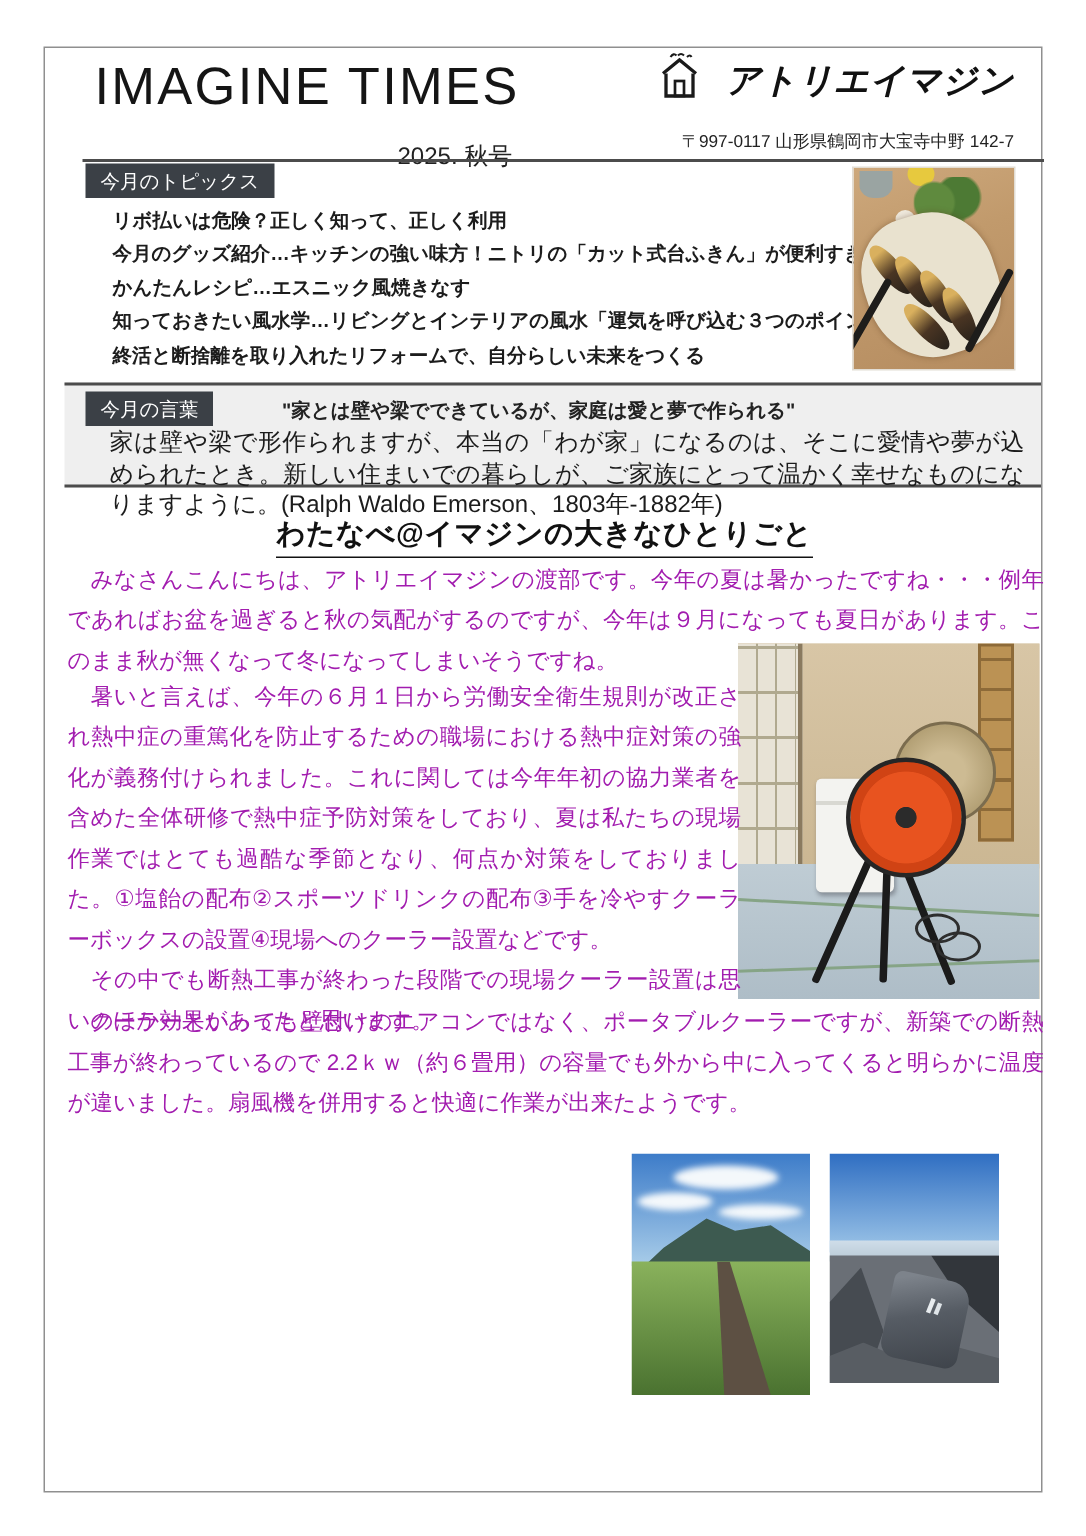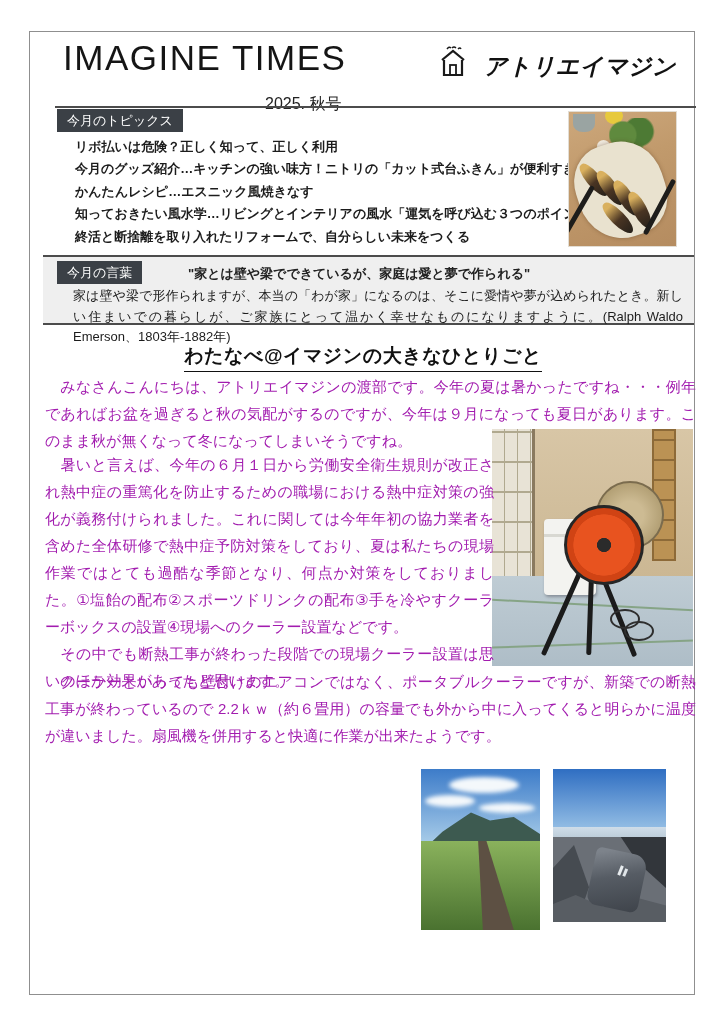--- a/index.html
+++ b/index.html
@@ -9,41 +9,41 @@
     overflow:hidden;
   }
   .page{
     position:absolute;left:29px;top:31px;width:666px;height:964px;
     background:#fff;border:1px solid #8f8f8f;box-sizing:border-box;
   }
   .abs{position:absolute;}
   
   .masthead{left:33px;top:6px;font-size:35px;font-weight:500;letter-spacing:1.5px;color:#151515;}
   .issue{left:235px;top:50px;font-size:16px;color:#222;margin-top:12px;}
-  .logo-row{right:18px;top:14px;display:flex;align-items:flex-end;gap:16px;}
+  .logo-row{right:18px;top:3px;display:flex;align-items:center;gap:16px;}
   .brand{font-size:23px;font-weight:900;font-style:italic;letter-spacing:0.5px;color:#111;}
   .address{right:18px;top:55px;font-size:11.5px;color:#222;}
   .divider{left:25px;top:74px;width:641px;height:2px;background:#4c4c4c;}
   
   .badge{
     background:#3b4046;color:#fff;font-size:13px;height:23px;line-height:23px;
     padding:0 10px;display:inline-block;white-space:nowrap;
   }
   
   .topics-badge{left:27px;top:77px;}
   .topics-list{left:45px;top:104px;width:500px;font-size:13px;line-height:22.4px;color:#1c1c1c;}
   .topics-list div{white-space:nowrap;font-weight:bold;}
   
   .quote-box{
     left:13px;top:223px;width:651px;height:70px;background:#efefef;
     border-top:2px solid #4c4c4c;border-bottom:2px solid #4c4c4c;box-sizing:border-box;
   }
   .quote-badge{left:14px;top:4px;}
   .quote-line{left:145px;top:8px;font-size:13px;font-weight:bold;color:#222;}
-  .quote-body{left:30px;top:29px;width:610px;font-size:13px;line-height:20.5px;color:#1c1c1c;text-align:justify;}
+  .quote-body{left:30px;top:29px;width:610px;font-size:16px;line-height:20.5px;color:#1c1c1c;text-align:justify;}
   
   .article-title-wrap{left:0;top:311px;width:666px;text-align:center;}
   .article-title{
     display:inline-block;font-size:19px;font-weight:bold;color:#111;
     border-bottom:1.5px solid #111;padding-bottom:2px;letter-spacing:0.5px;
   }
   .para{font-size:15px;line-height:27px;color:#a21caf;text-align:justify;}
   .p1{left:15px;top:341px;width:651px;}
   .p23{left:15px;top:419px;width:449px;}
   .p23 p{margin:0;}
@@ -110,20 +110,21 @@
     <span>
       <svg width="30" height="32" viewBox="0 0 30 32">
         <path d="M4 14 L15 5 L26 14" fill="none" stroke="#1a1a1a" stroke-width="2.2"></path>
         <path d="M6 14 L6 29 L24 29 L24 14" fill="none" stroke="#1a1a1a" stroke-width="2.2"></path>
         <rect x="12" y="19" width="6" height="10" fill="none" stroke="#1a1a1a" stroke-width="1.8"></rect>
         <path d="M9 3 q2 -3 4 -1 M14 2 q2 -2 4 0 M20 3 q2 -2 3 0" fill="none" stroke="#1a1a1a" stroke-width="1.4"></path>
       </svg>
     </span>
     <span class="brand">アトリエイマジン</span>
   </div>
+  <div class="abs address">〒997-0117 山形県鶴岡市大宝寺中野 142-7</div>
   <div class="abs divider"></div>
 
   <div class="abs badge topics-badge">今月のトピックス</div>
   <div class="abs topics-list">
     <div>リボ払いは危険？正しく知って、正しく利用</div>
     <div>今月のグッズ紹介…キッチンの強い味方！ニトリの「カット式台ふきん」が便利すぎる！</div>
     <div>かんたんレシピ…エスニック風焼きなす</div>
     <div>知っておきたい風水学…リビングとインテリアの風水「運気を呼び込む３つのポイント」</div>
     <div>終活と断捨離を取り入れたリフォームで、自分らしい未来をつくる</div>
   </div>

